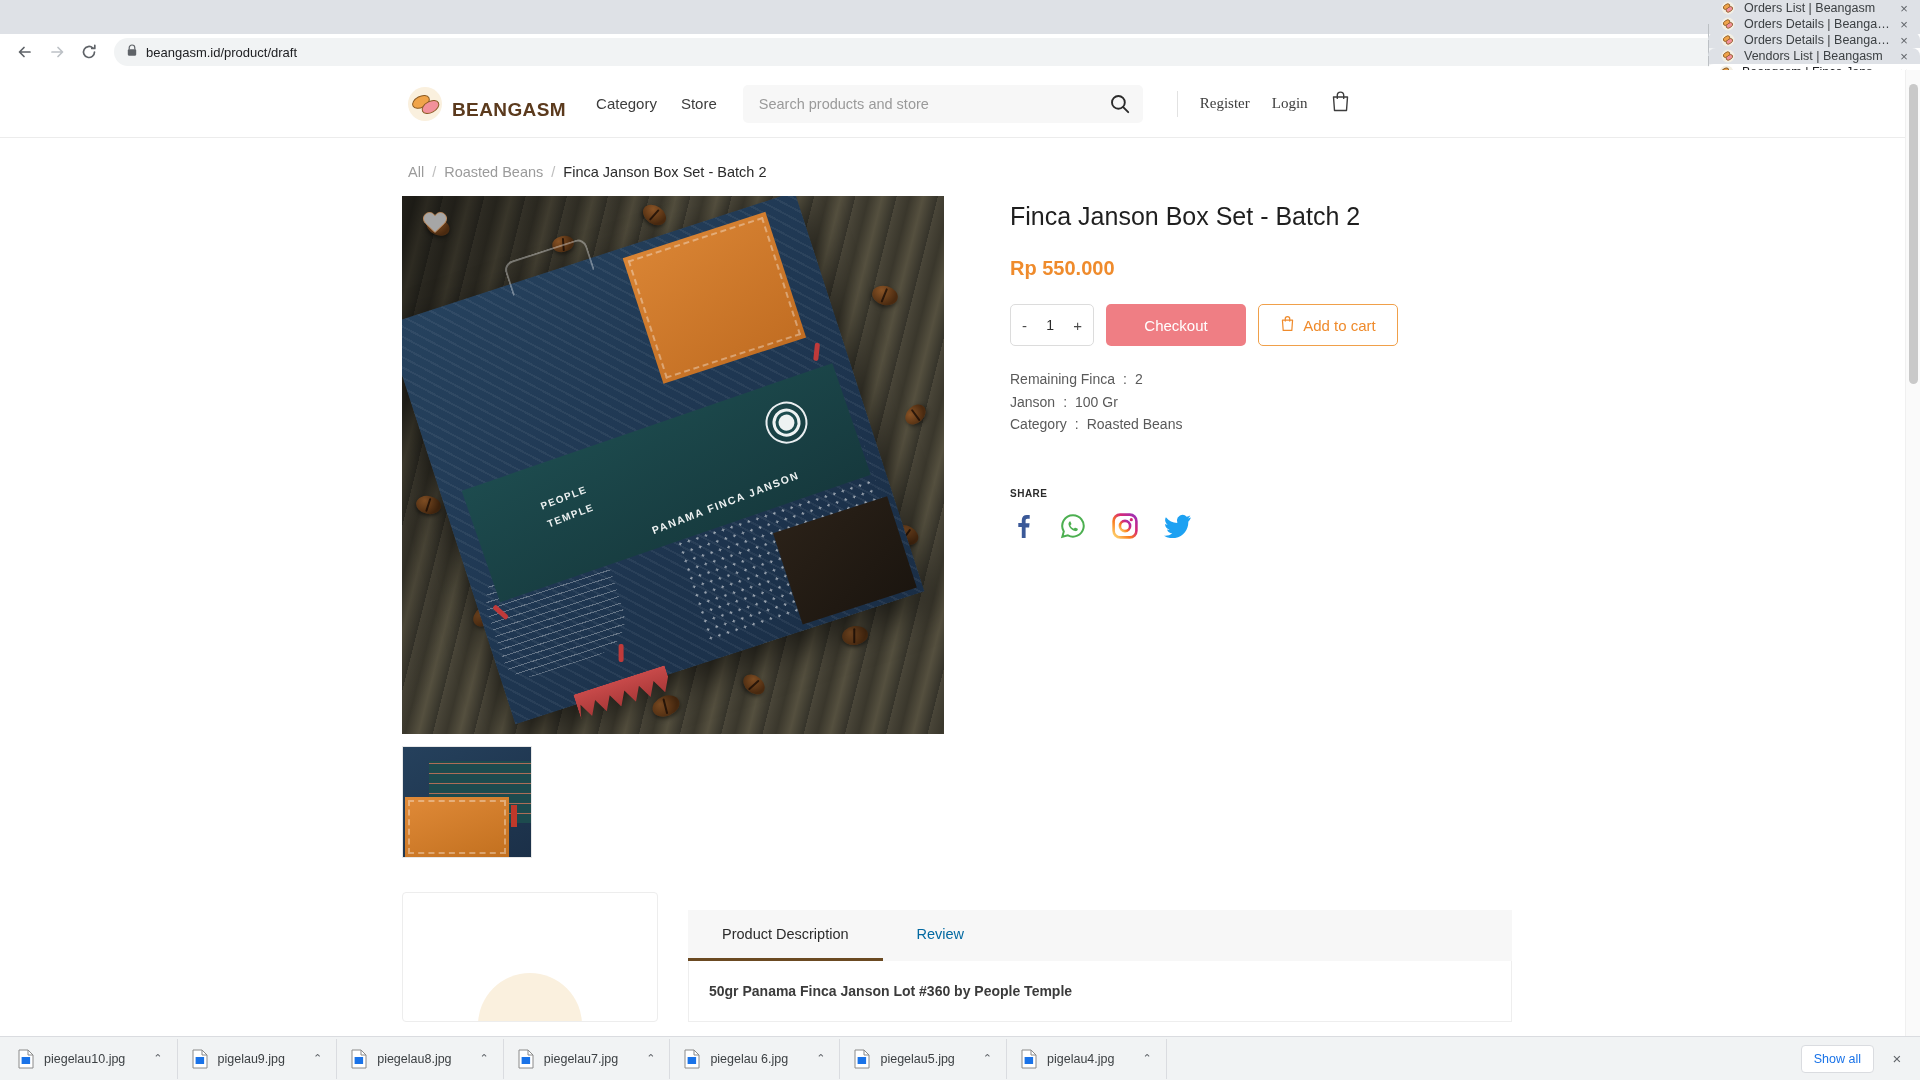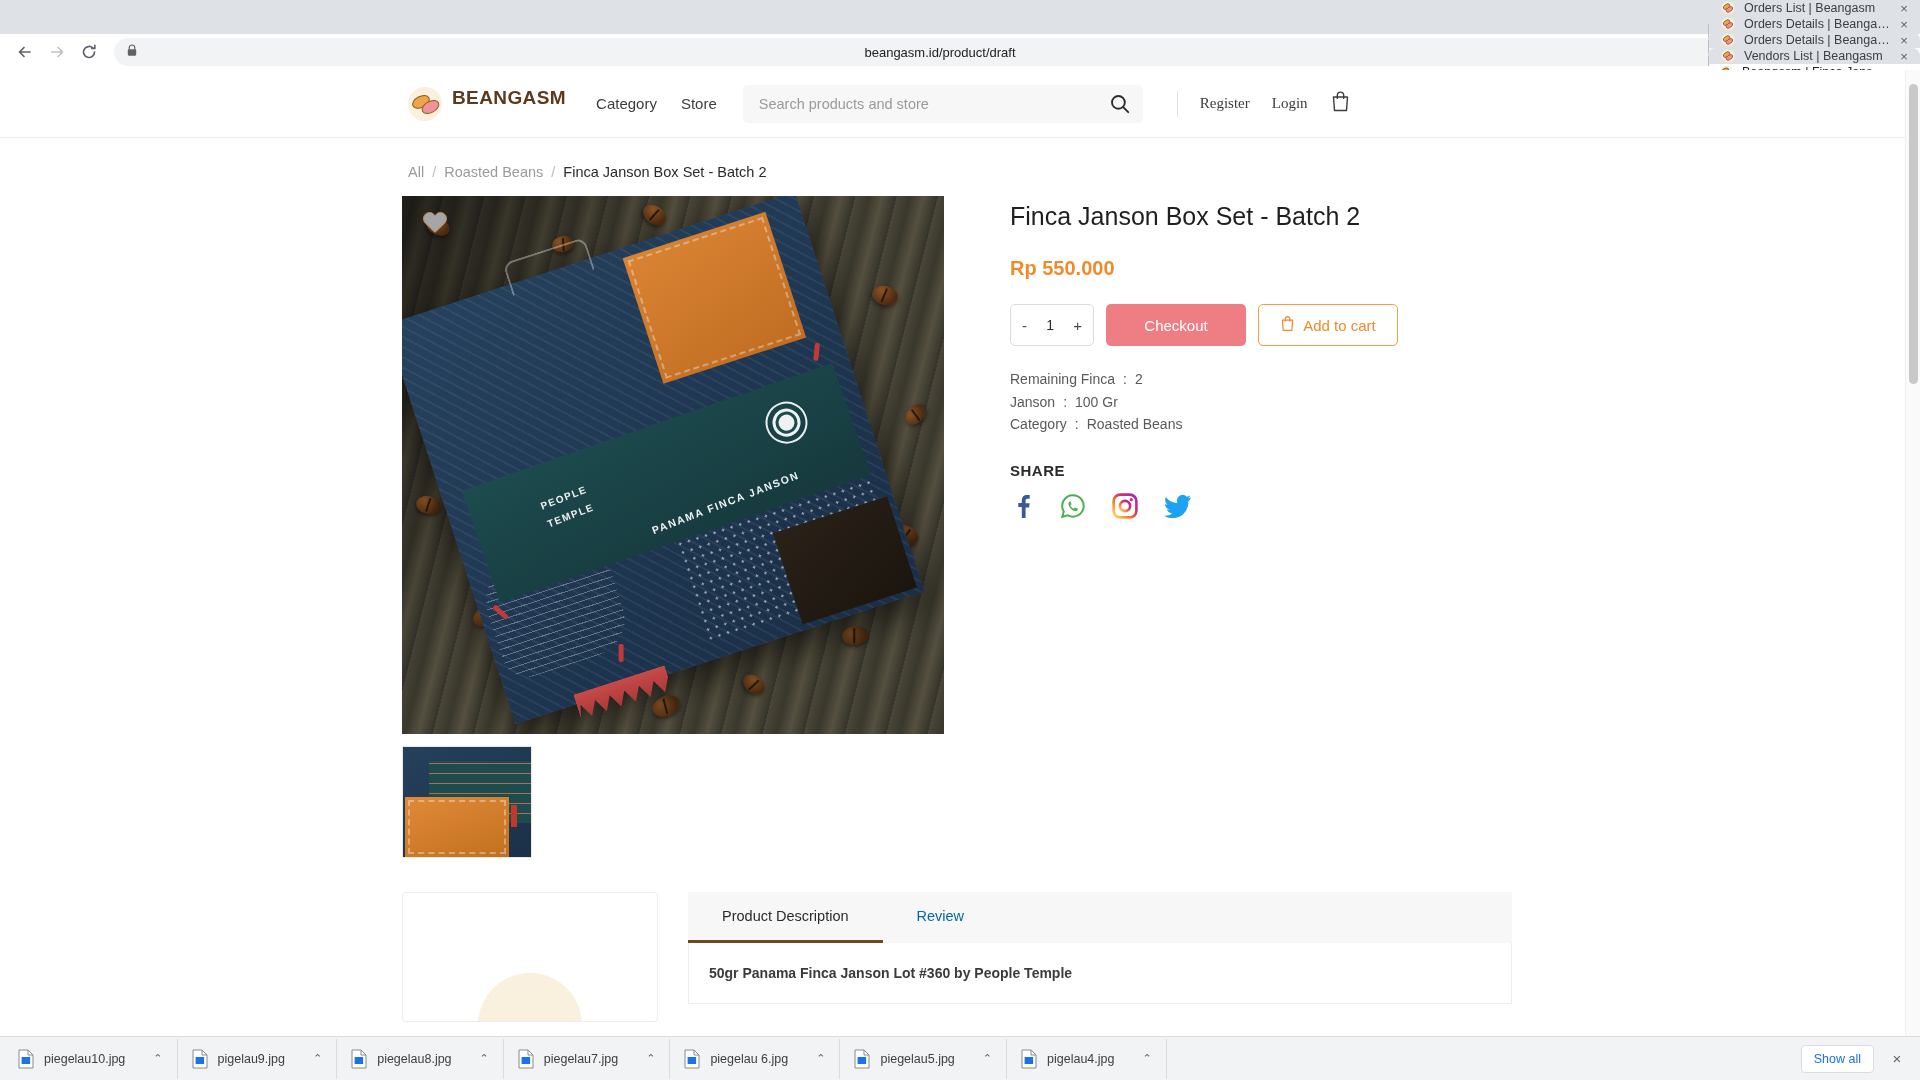--- a/index.html
+++ b/index.html
@@ -53,21 +53,21 @@
     font-size: 13px; color:#5f6368; line-height:1;
   }
   .newtab {
     width: 28px; height: 28px; margin-left: 6px; margin-bottom: 2px;
     display:flex; align-items:center; justify-content:center;
     color:#5f6368; font-size: 19px; font-weight: 300;
   }
 
   .toolbar {
     height: 36px; background:#ffffff;
-    display:flex; align-items:center; padding: 0 10px; gap: 2px; text-align: center;
+    display:flex; align-items:center; padding: 0 10px; gap: 2px;
   }
   .nav-btn {
     width: 30px; height: 30px; flex:none;
     display:flex; align-items:center; justify-content:center;
     color:#5f6368;
   }
   .nav-btn.disabled { color:#bdc1c6; }
   .omnibox {
     flex: 1; height: 28px; margin: 0 8px;
     background:#f1f3f4; border-radius: 14px;
@@ -94,21 +94,21 @@
   }
   .page { width: 1920px; }
 
   
   .site-header {
     height: 68px; background:#fff;
     display:flex; align-items:center;
     border-bottom: 1px solid #ececec;
     padding-left: 408px;
   }
-  .logo { display:flex; align-items:flex-start; gap:10px; }
+  .logo { display:flex; align-items:flex-end; gap:10px; }
   .logo-mark {
     width: 34px; height:34px; border-radius:50%;
     background:#faf0de; position:relative; flex:none;
     display:flex; align-items:center; justify-content:center;
   }
   .bean { position:absolute; width:19px; height:12px; border-radius:50%; }
   .bean.a { background:#f0a44a; transform: rotate(-28deg) translate(-3px,-4px); border:1.5px solid #8a5a22; }
   .bean.b { background:#f2919a; transform: rotate(-28deg) translate(3px,5px); border:1.5px solid #8a5a22; }
   .logo-text { font-size: 19px; font-weight: 800; letter-spacing: .4px; color:#5b3a1d; }
   .nav-links { display:flex; gap:24px; margin-left: 30px; }
@@ -262,25 +262,25 @@
     height: 42px; width: 140px; border-radius:5px;
     border:1px solid #f0a04a; background:#fff; color:#ef8b2c;
     font-size: 15px; display:flex; align-items:center; justify-content:center; gap:8px;
   }
 
   .specs { margin-top: 22px; font-size: 14px; color:#5a5a5a; line-height: 1.62; }
   .specs .row { display:flex; }
   .specs .k { }
   .specs .c { margin: 0 8px; }
 
-  .share-title { margin-top: 26px; font-size: 15px; font-weight:700; color:#2b2b2b; letter-spacing:.5px; }
+  .share-title { margin-top: 52px; font-size: 10px; font-weight:700; color:#2b2b2b; letter-spacing:.5px; }
   .socials { display:flex; gap: 26px; margin-top: 14px; align-items:center; }
 
   
-  .lower { display:flex; padding-left: 402px; margin-top: 34px; }
+  .lower { display:flex; padding-left: 402px; margin-top: 34px; align-items: flex-end; }
   .storecard {
     width: 256px; height: 130px; background:#fff; border:1px solid #ededed;
     border-radius: 4px; position:relative; overflow:hidden; flex:none;
   }
   .store-avatar {
     position:absolute; left: 50%; transform: translateX(-50%);
     bottom: -56px; width: 104px; height: 104px; border-radius:50%;
     background:#faf0de; display:flex; align-items:flex-start; justify-content:center;
     padding-top: 44px;
   }

